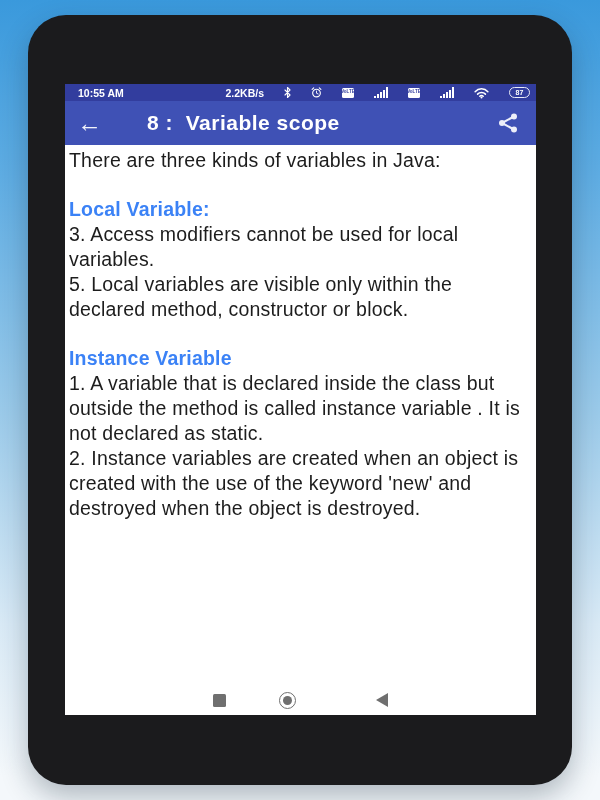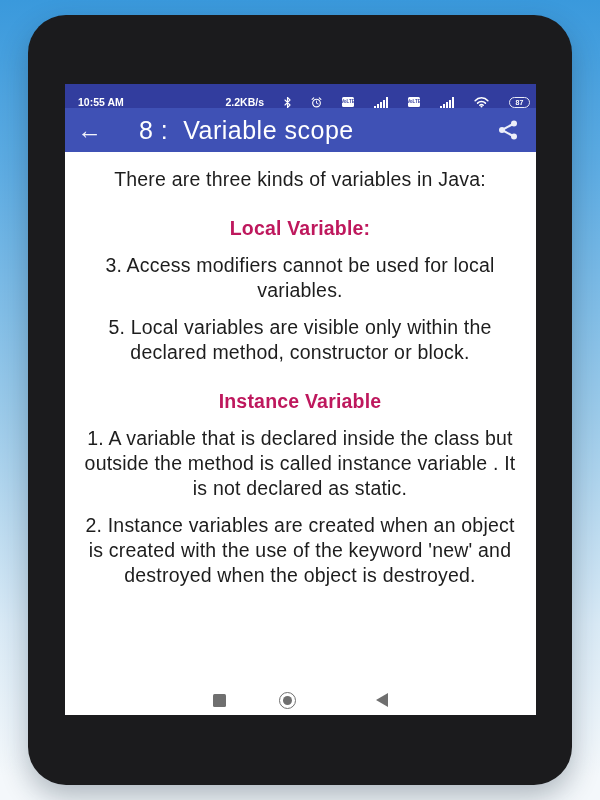--- a/index.html
+++ b/index.html
@@ -16,22 +16,22 @@
     background:#1B1B1D; border-radius:38px;
     box-shadow:0 12px 28px rgba(20,40,60,.30);
   }
   .screen {
     position:absolute; left:37px; top:69px; width:471px; height:631px;
     background:#FFFFFF; display:flex; flex-direction:column; overflow:hidden;
   }
 
   
   .status-bar {
-    height:24px; background:#323D9E; color:#FFFFFF;
-    display:flex; align-items:flex-end; justify-content:space-between;
+    height:17px; background:#323D9E; color:#FFFFFF;
+    display:flex; align-items:center; justify-content:space-between;
     padding:0 6px 0 13px; font-size:10.5px; font-weight:bold; flex:0 0 auto;
   }
   .sb-right { display:flex; align-items:center; gap:20px; }
   .sb-ico { display:flex; align-items:center; }
   .volte-badge {
     background:#FFFFFF; color:#323D9E; border-radius:1.5px;
     font-size:4.5px; font-weight:bold; line-height:4.5px;
     width:12px; height:10px; display:flex; align-items:center; justify-content:center;
     text-align:center; overflow:hidden;
   }
@@ -43,32 +43,32 @@
     display:flex; align-items:center; justify-content:center;
     font-size:7px; font-weight:bold; color:#FFFFFF; padding:0 3px;
   }
 
   
   .app-bar {
     height:44px; background:#3F51B5; color:#FFFFFF;
     display:flex; align-items:center; flex:0 0 auto; padding:0 16px 0 12px;
   }
   .back-btn { font-size:25px; line-height:25px; width:34px; cursor:pointer; color:#F2F3FA; }
-  .app-title { font-size:25px; font-weight:normal; letter-spacing:.5px; margin-left:28px; white-space:pre; }
+  .app-title { font-size:21px; font-weight:bold; letter-spacing:.5px; margin-left:36px; white-space:pre; }
   .share-btn { margin-left:auto; cursor:pointer; display:flex; align-items:center; }
 
   
   .content {
     flex:1 1 auto; background:#FFFFFF; color:#1D1D1D;
     padding:3px 5px 0 4px; overflow:hidden;
     font-size:19.5px; line-height:25px; letter-spacing:.2px;
   }
-  .content p { margin:12px;text-align:center; }
+  .content p { margin:0; }
   .section { margin-top:24px; }
-  .sec-heading { color:#be185d; font-weight:bold; }
+  .sec-heading { color:#3b82f6; font-weight:bold; }
 
   
   .nav-bar {
     height:30px; background:#FFFFFF; flex:0 0 auto;
     display:flex; align-items:center; justify-content:center;
   }
   .nav-btn { display:flex; align-items:center; justify-content:center; width:40px; height:100%; cursor:pointer; }
   .nav-recents-shape { width:13px; height:13px; background:#6F6F6F; border-radius:1.5px; }
   .nav-home-shape {
     width:17px; height:17px; border:1.6px solid #6F6F6F; border-radius:50%;

